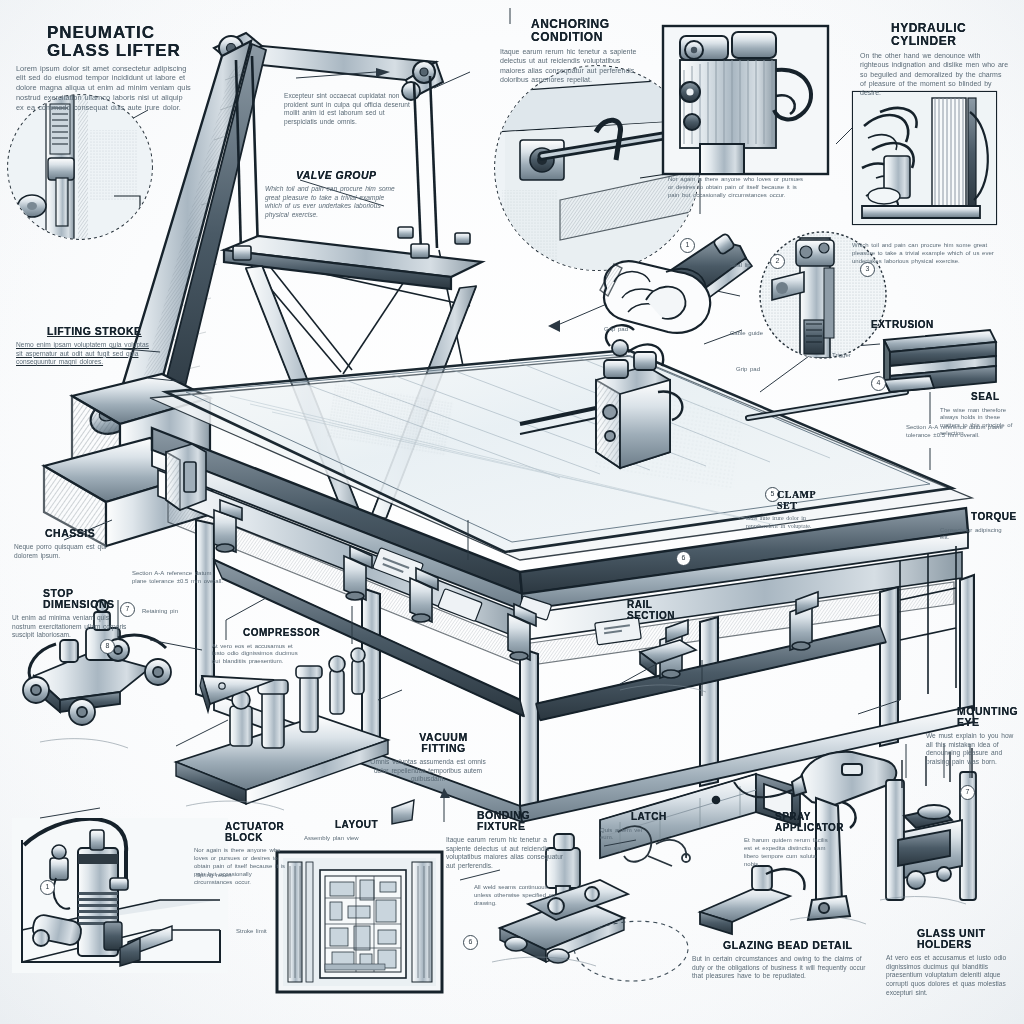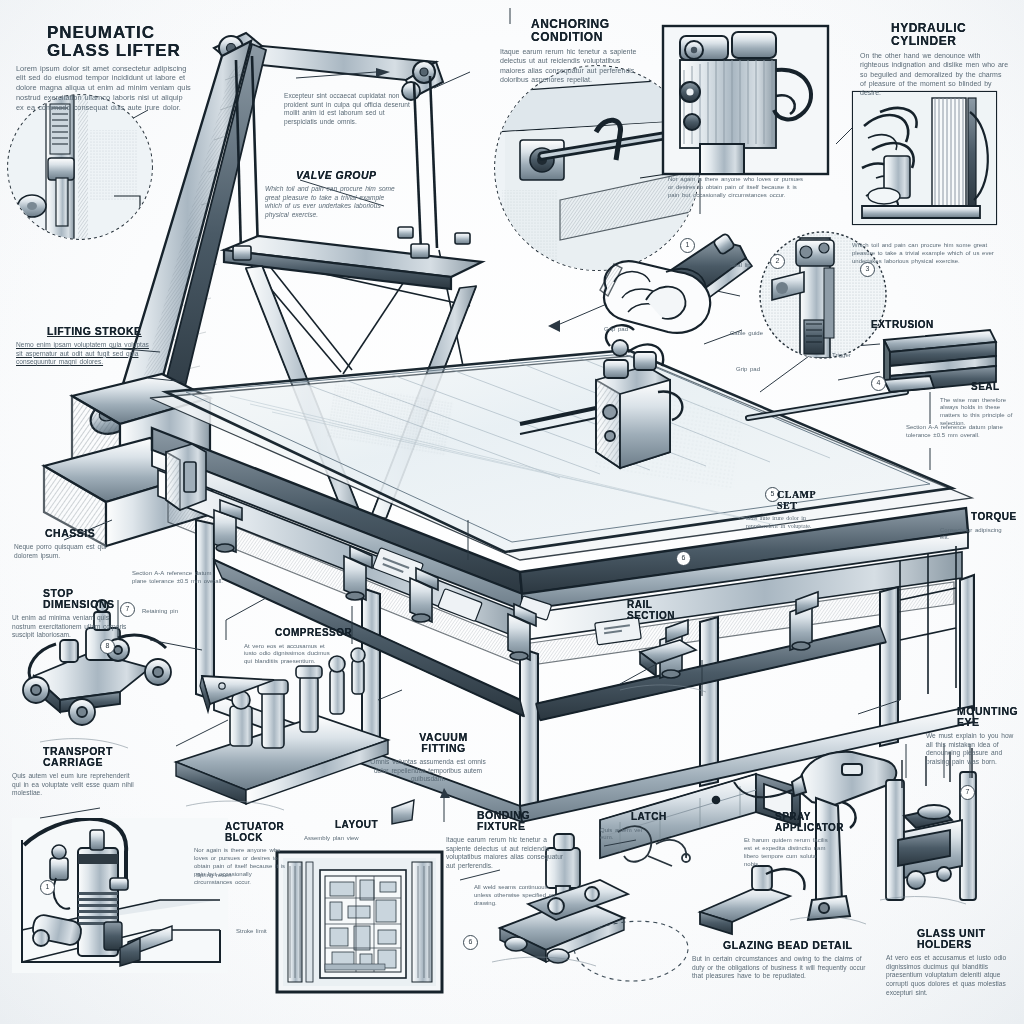--- a/index.html
+++ b/index.html
@@ -792,30 +792,26 @@
 <div class="block sm" style="left:14px;top:528px;width:104px;">
   <p class="hd">CHASSIS</p>
   <p class="bd">Neque porro quisquam est qui dolorem ipsum.</p>
 </div>
 
 <div class="block sm" style="left:12px;top:588px;width:118px;">
   <p class="hd">STOP DIMENSIONS</p>
   <p class="bd">Ut enim ad minima veniam quis nostrum exercitationem ullam corporis suscipit laboriosam.</p>
 </div>
 
-<div class="block sm" style="left:12px;top:746px;width:122px;">
-  <p class="hd">TRANSPORT CARRIAGE</p>
-  <p class="bd">Quis autem vel eum iure reprehenderit qui in ea voluptate velit esse quam nihil molestiae.</p>
-</div>
 
 <div class="block tiny" style="left:132px;top:570px;width:96px;">
   <p class="bd">Section A-A reference datum plane tolerance ±0.5 mm overall.</p>
 </div>
 
-<div class="block tiny" style="left:212px;top:628px;width:92px;padding-left:32px;">
+<div class="block tiny" style="left:212px;top:628px;width:92px;">
   <p class="hd">COMPRESSOR</p>
   <p class="bd">At vero eos et accusamus et iusto odio dignissimos ducimus qui blanditiis praesentium.</p>
 </div>
 
 <div class="block tiny" style="left:142px;top:608px;width:70px;">
   <p class="bd">Retaining pin</p>
 </div>
 
 <div class="block sm" style="left:370px;top:732px;width:116px;text-align:center;">
   <p class="hd">VACUUM FITTING</p>
@@ -887,21 +883,21 @@
 </div>
 
 <div class="block tiny" style="left:730px;top:330px;width:88px;">
   <p class="bd">Cable guide</p>
 </div>
 
 <div class="block tiny" style="left:840px;top:320px;width:64px;">
   <p class="hd">EXTRUSION</p>
 </div>
 
-<div class="block tiny" style="left:940px;top:382px;width:76px;">
+<div class="block tiny" style="left:940px;top:392px;width:76px;">
   <p class="hd">SEAL</p>
   <p class="bd">The wise man therefore always holds in these matters to this principle of selection.</p>
 </div>
 
 <div class="block tiny" style="left:906px;top:424px;width:108px;">
   <p class="bd">Section A-A reference datum plane tolerance ±0.5 mm overall.</p>
 </div>
 
 <div class="block tiny" style="left:940px;top:512px;width:70px;">
   <p class="hd">TORQUE</p>

